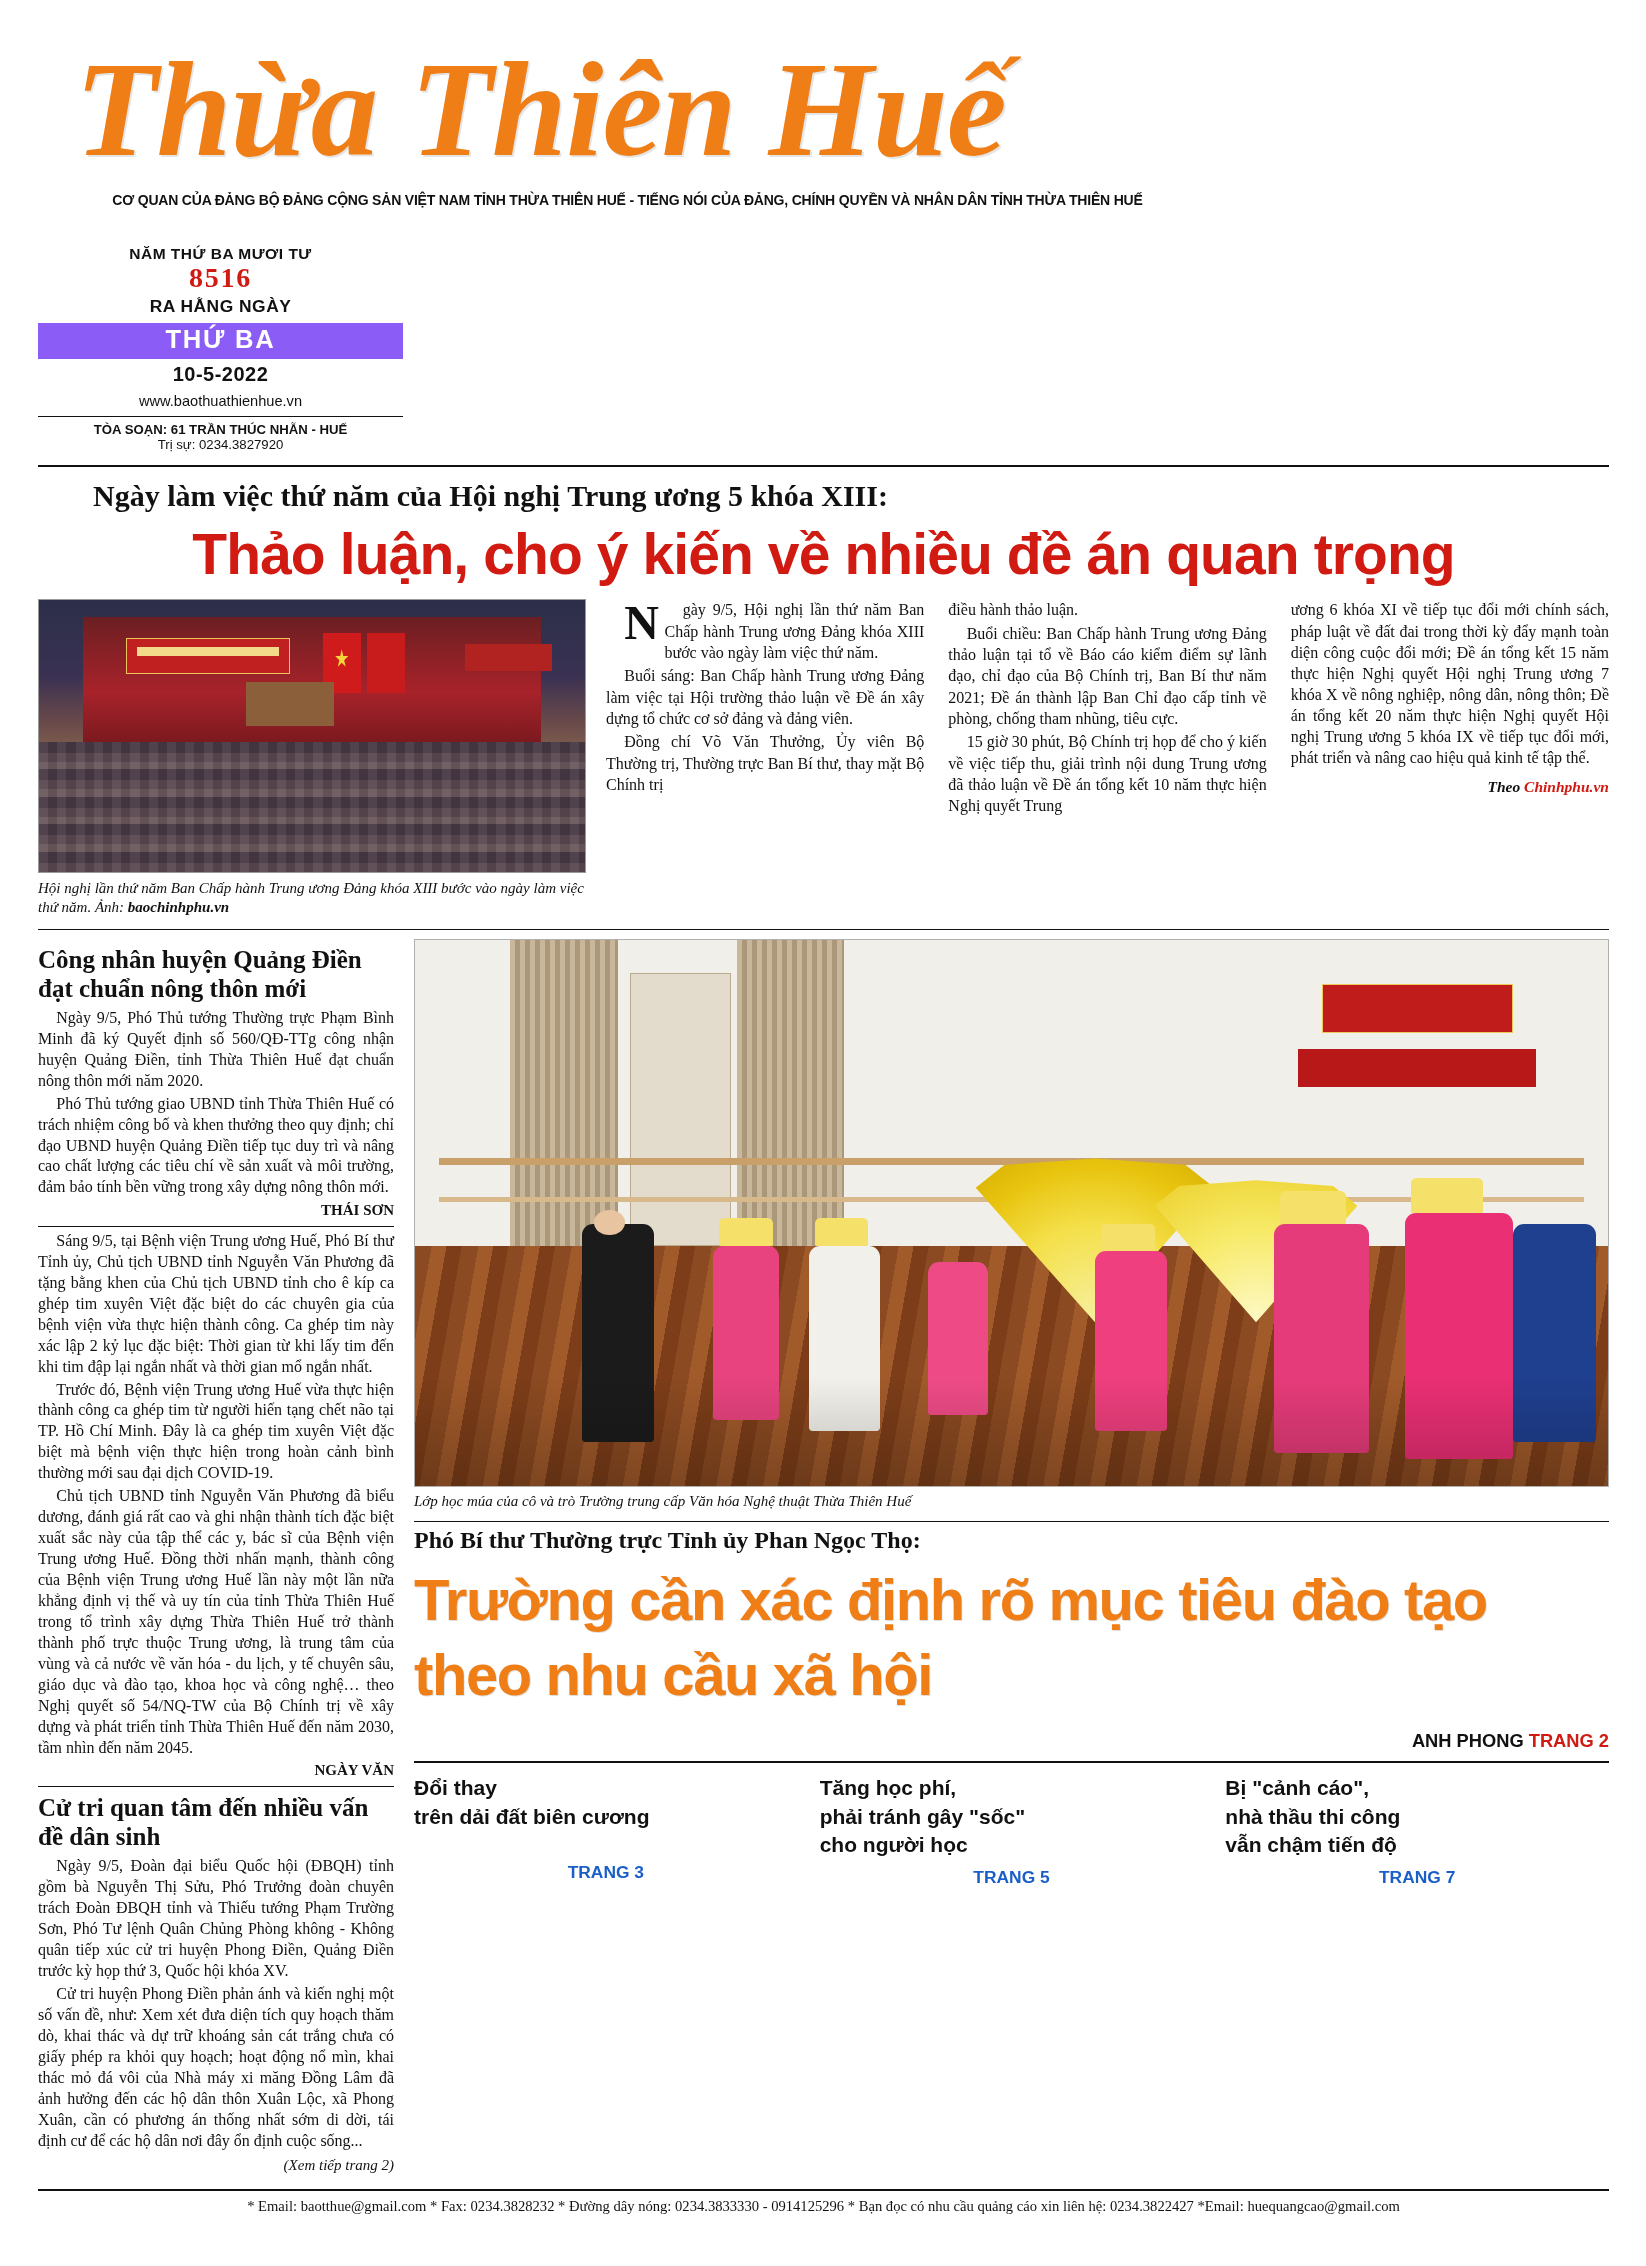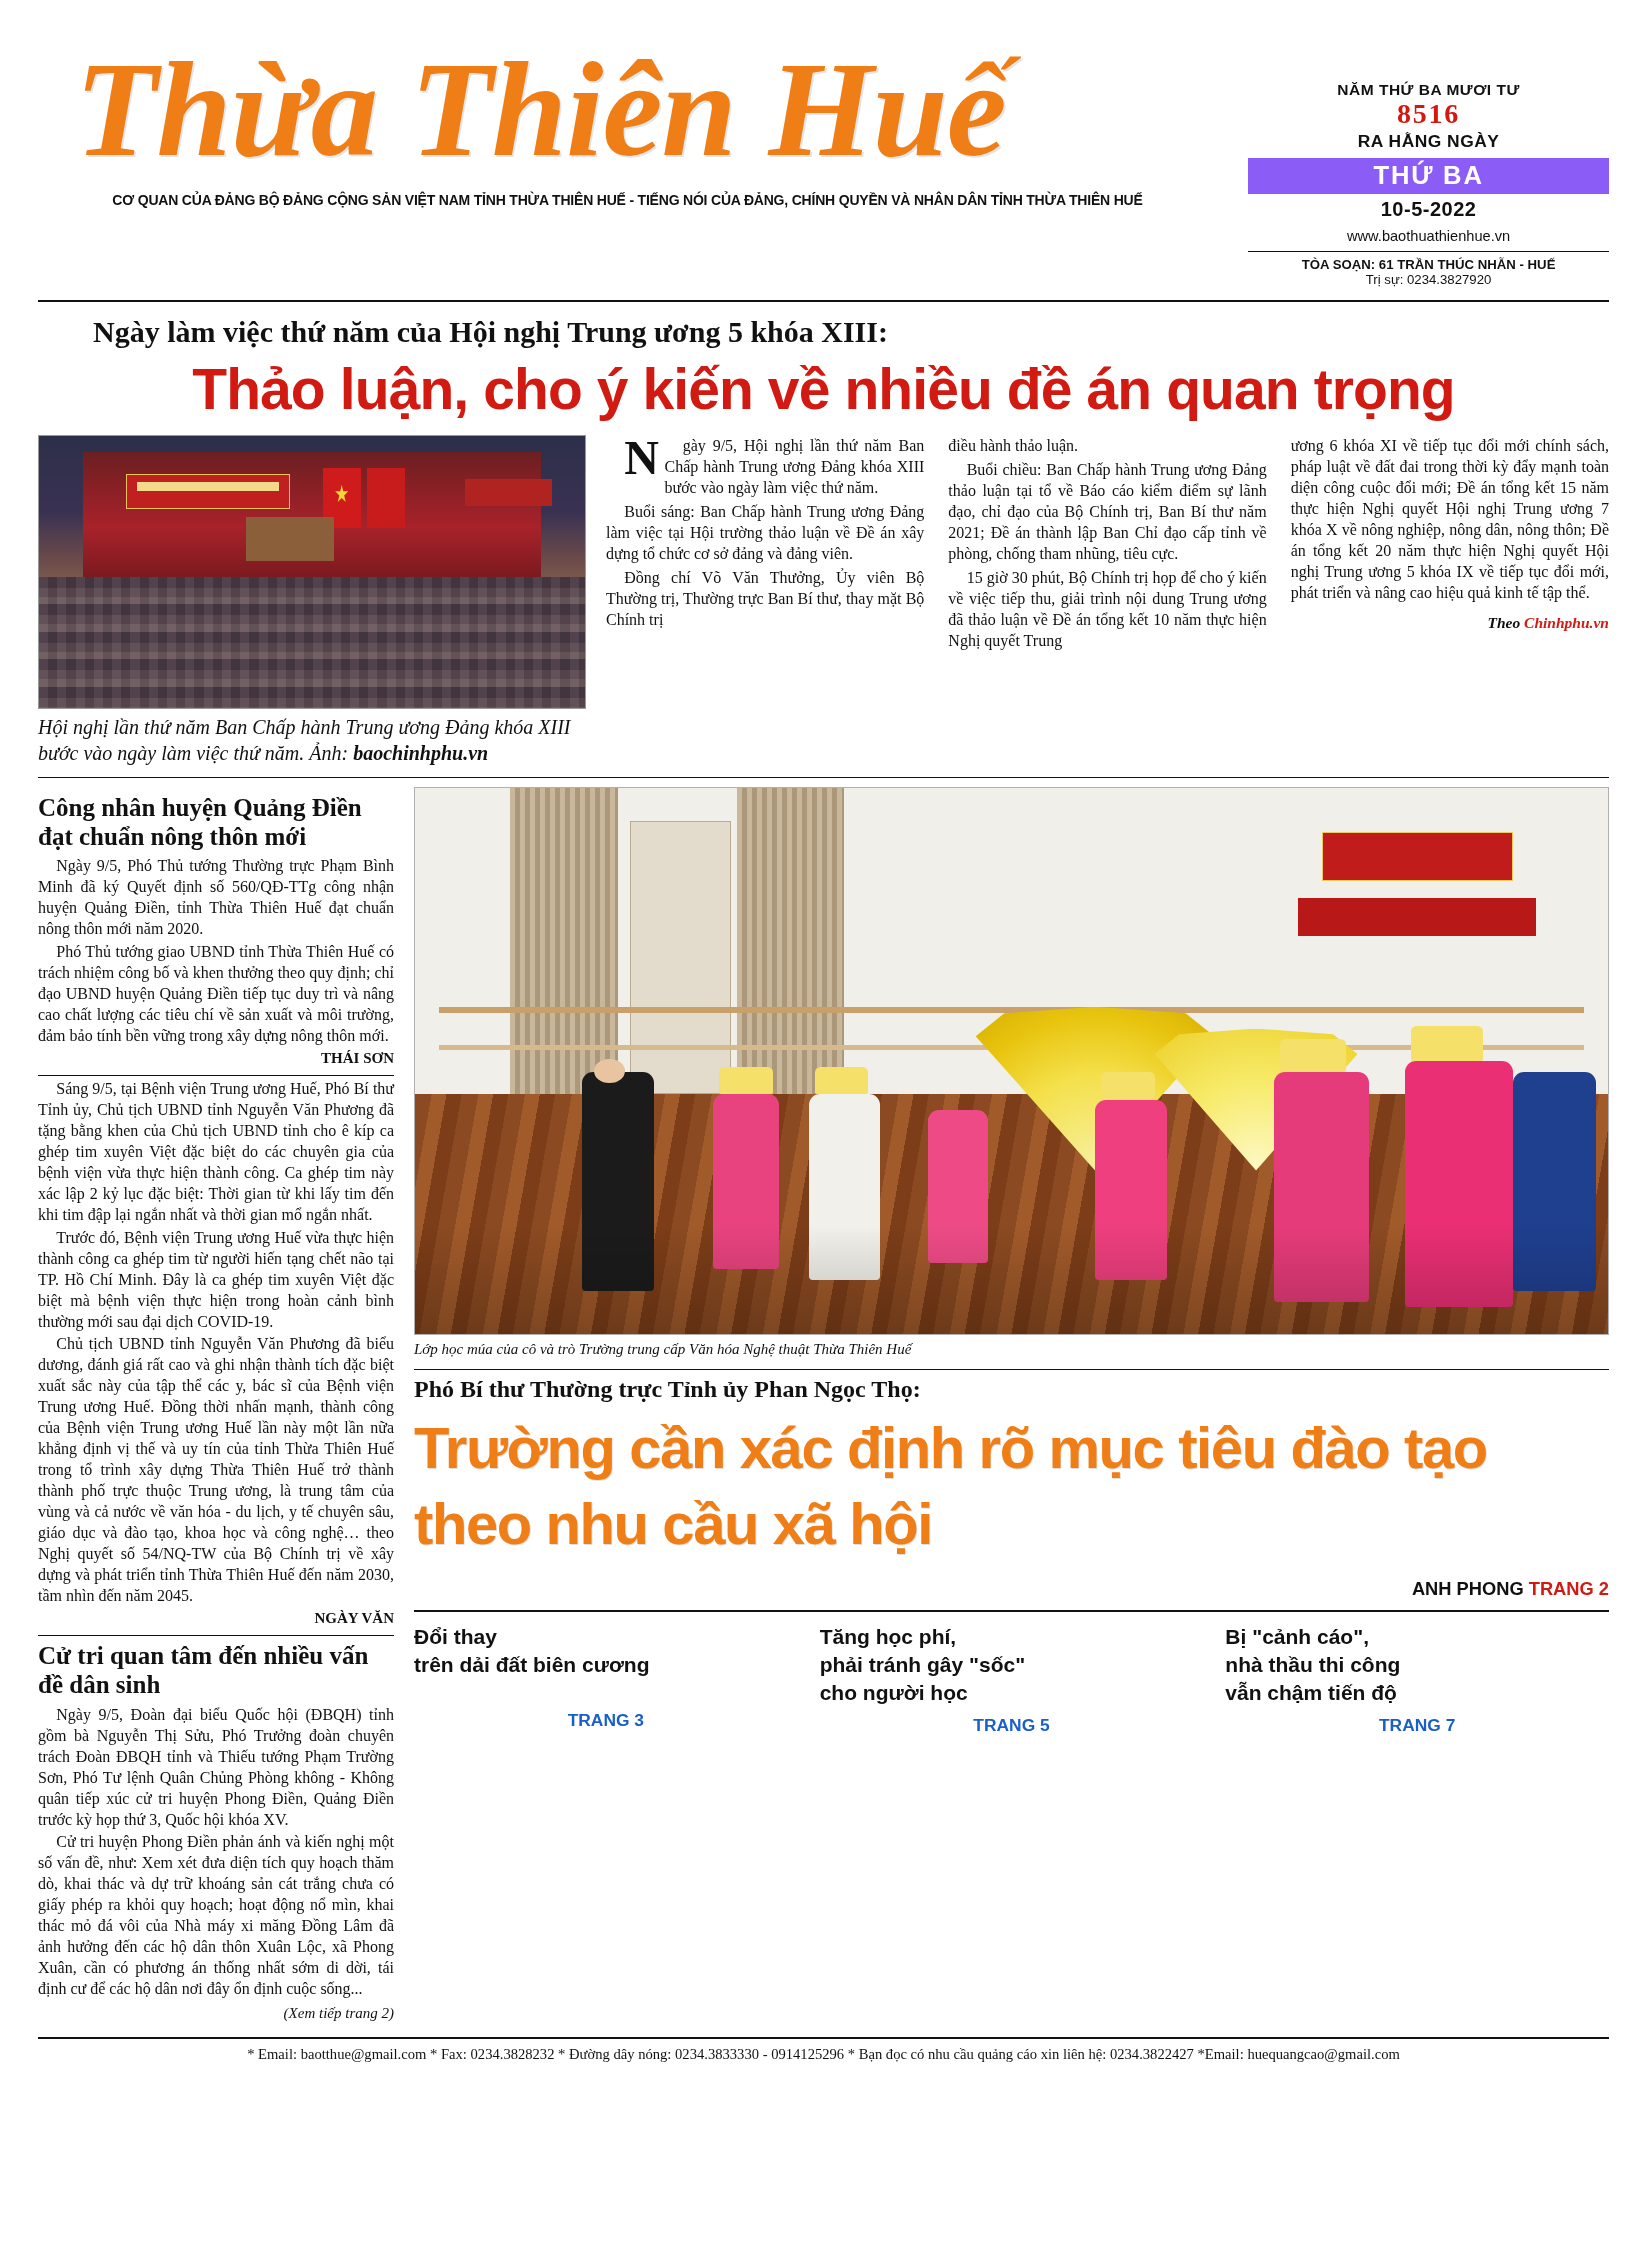--- a/index.html
+++ b/index.html
@@ -16,20 +16,21 @@
     padding: 27.4px 38px 9.1px 38px;
     position: relative;
   }
 
   
   .masthead {
     display: flex;
     align-items: flex-start;
     justify-content: flex-start;
     padding-top: 16.4px;
+    flex-direction: column;
   }
   .masthead-left { width: 1224px; }
   .paper-title {
     font-family: "Liberation Serif", serif;
     font-weight: bold;
     font-style: italic;
     font-size: 135px;
     line-height: 0.98;
     color: #F07E16;
     letter-spacing: -0.9px;
@@ -144,21 +145,21 @@
   .lp-seats:after{
     content:""; position:absolute; inset:0;
     background: repeating-linear-gradient(to right,
       rgba(255,255,255,0.04) 0 9.1px, rgba(0,0,0,0.10) 9.1px 18.3px);
   }
   .lp-right-text{
     position:absolute; right:6%; top:16%; width:16%; height:10%;
     background:#b02320;
   }
   .photo-caption {
-    font-size: 20px; font-style: italic; line-height: 1.3;
+    font-size: 15px; font-style: italic; line-height: 1.3;
     margin-top: 5.5px; font-family: "Liberation Serif", serif;
   }
   .photo-caption b { font-style: italic; }
   .lead-cols {
     flex: 1;
     display: flex;
     gap: 24px;
     font-size: 16px;
     line-height: 1.32;
     text-align: justify;

